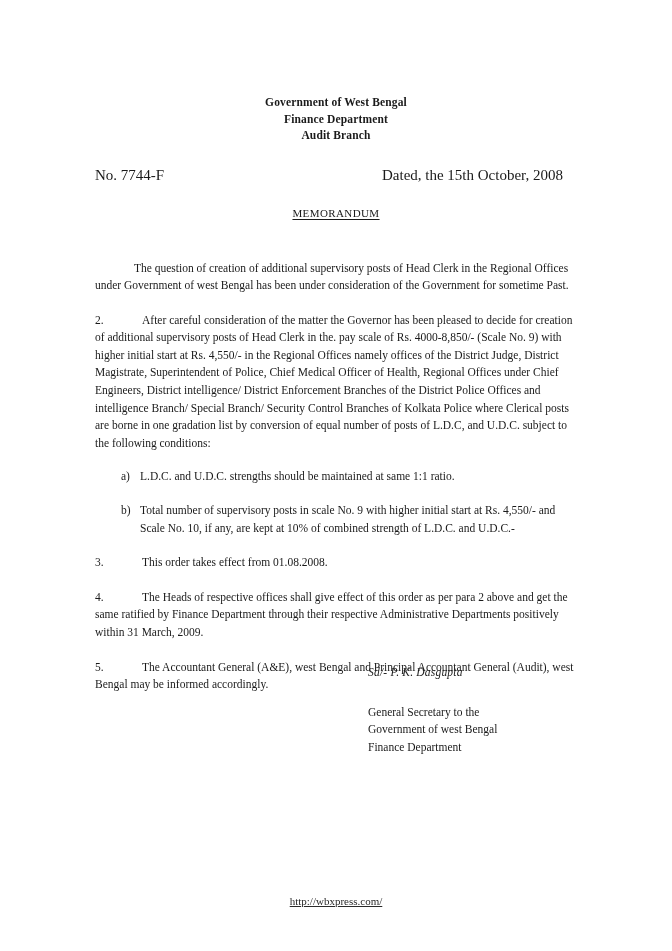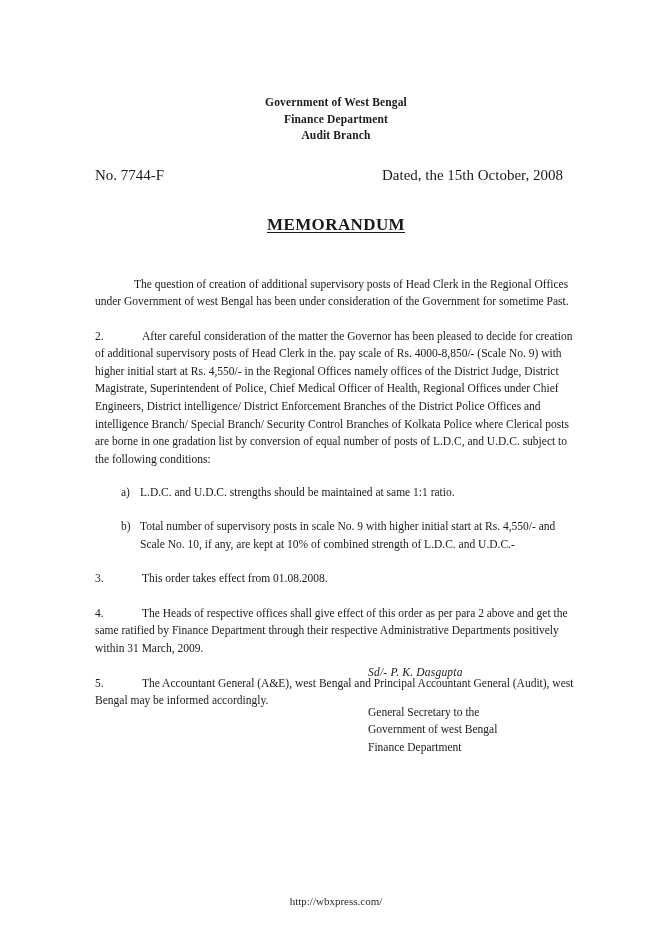--- a/index.html
+++ b/index.html
@@ -46,23 +46,23 @@
   }
   .refrow .ref-no { text-align: left; }
   .refrow .ref-date {
     text-align: center;
     margin-right: 14px;
   }
 
   
   .doc-title {
     text-align: center;
-    margin-top: 32px;
-    font-size: 17px;
-    font-weight: bold;
+    margin-top: 24px;
+    font-size: 11px;
+    font-weight: normal;
     letter-spacing: 0.4px;
   }
   .doc-title span {
     text-decoration: underline;
     text-underline-offset: 2px;
   }
 
   
   .body {
     margin: 0 79px 0 79px;
@@ -123,20 +123,21 @@
 
   
   .footer {
     position: absolute;
     left: 0;
     right: 0;
     top: 895px;
     text-align: center;
     font-size: 11px;
     color: #2a2a2a;
+    text-decoration: underline;
   }
 </style>
 </head>
 <body>
 
 <div class="page">
 
   <div class="letterhead">
     <div class="lh-line">Government of West Bengal</div>
     <div class="lh-line">Finance Department</div>

